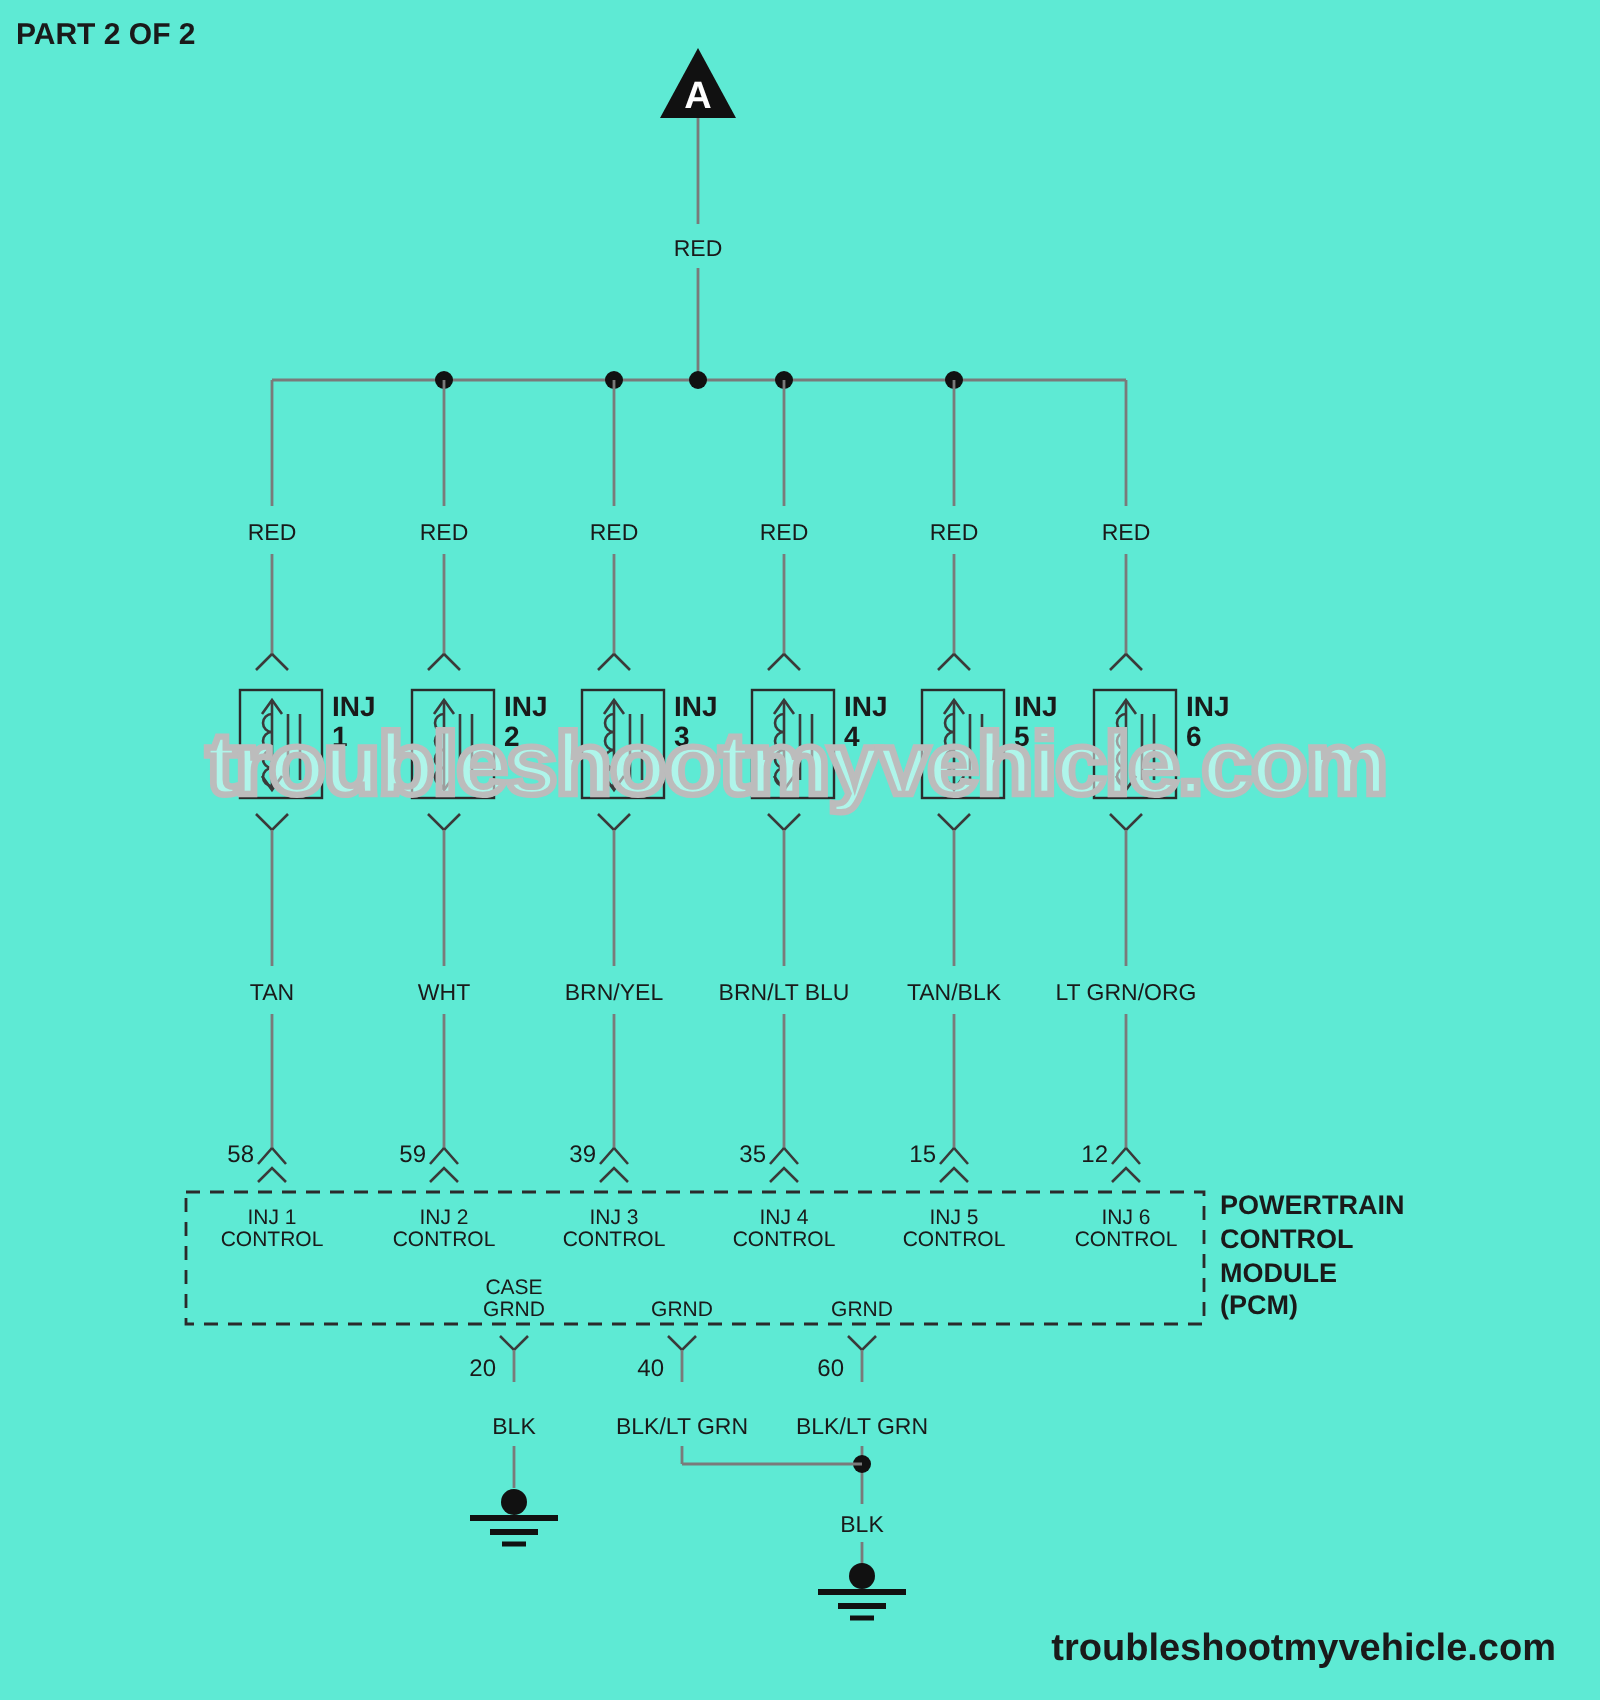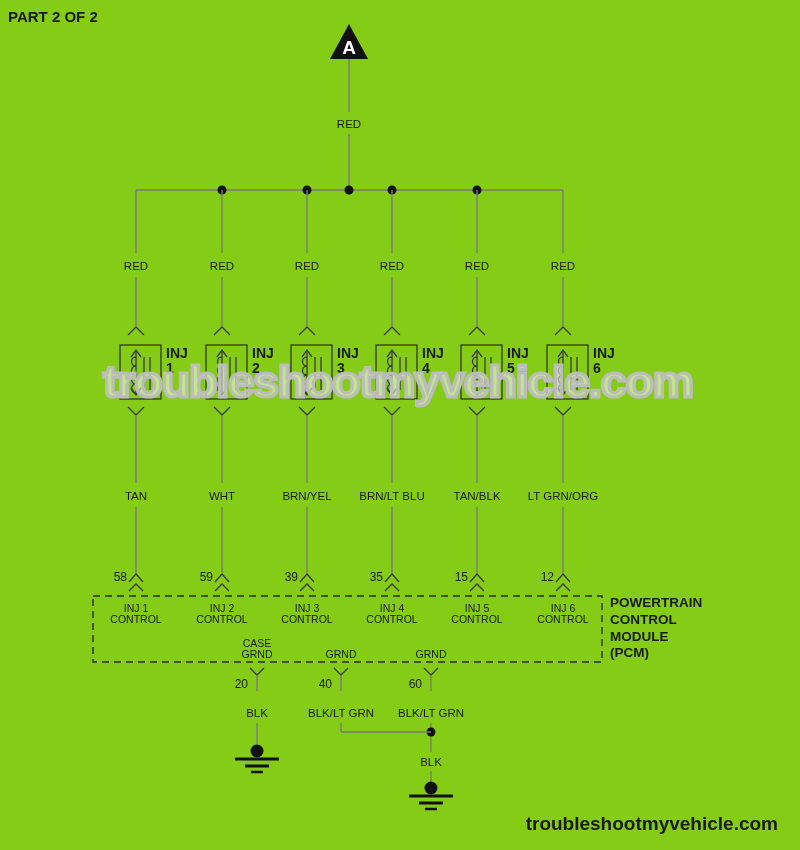--- a/index.html
+++ b/index.html
@@ -1,16 +1,16 @@
 <!DOCTYPE html>
 <html><head>
 <meta charset="utf-8">
 <style>
   html,body{margin:0;padding:0;background:#ffffff;}
-  .stage{position:relative;width:800px;height:850px;background:#84cc16;overflow:hidden;}
+  .stage{position:relative;width:800px;height:850px;background:#5eead4;overflow:hidden;}
   svg{display:block;}
   text{font-family:"Liberation Sans","DejaVu Sans",sans-serif;fill:#1a1a1a;}
   .lbl{font-size:11.5px;}
   .pin{font-size:12px;}
   .small{font-size:10.5px;}
   .inj-name{font-size:14px;font-weight:bold;}
   .part{font-size:15px;font-weight:bold;}
   .pcm-title{font-size:13.5px;font-weight:bold;}
   .footer{font-size:19px;font-weight:bold;}
   .tri-letter{font-size:19px;font-weight:bold;fill:#ffffff;}

